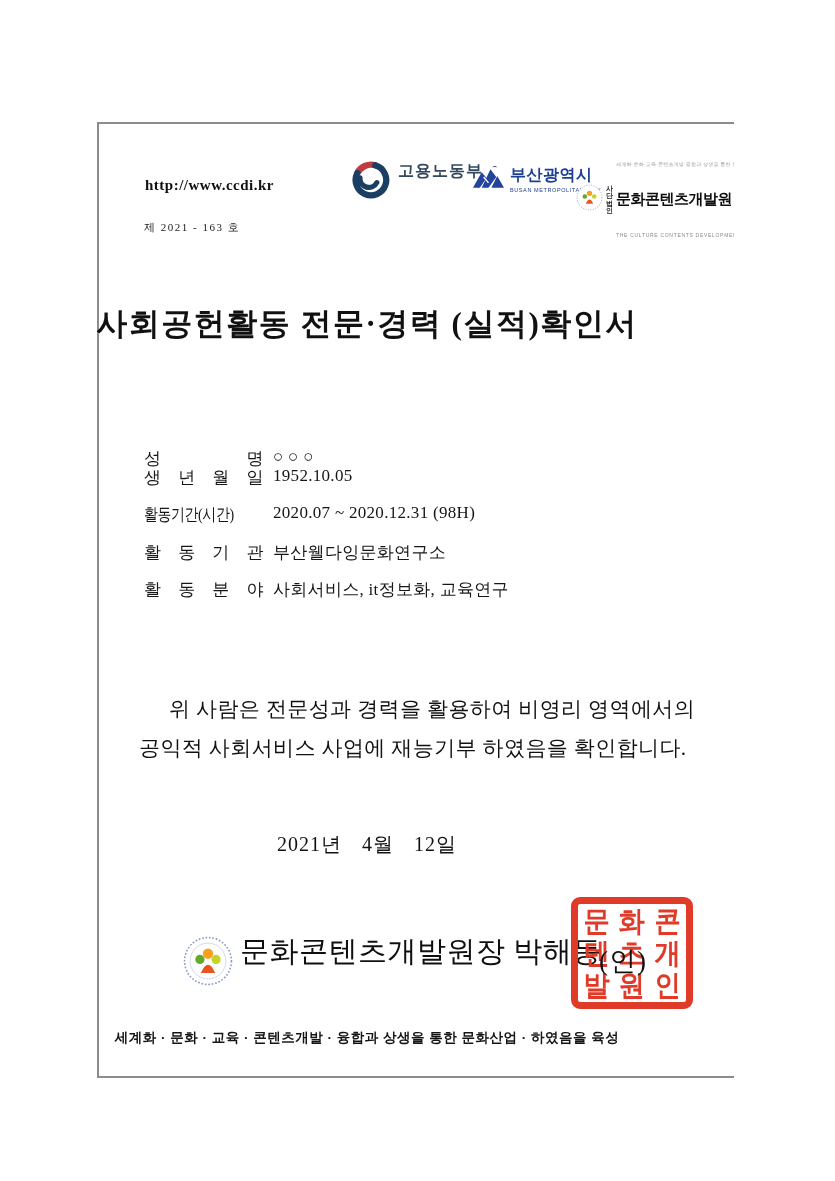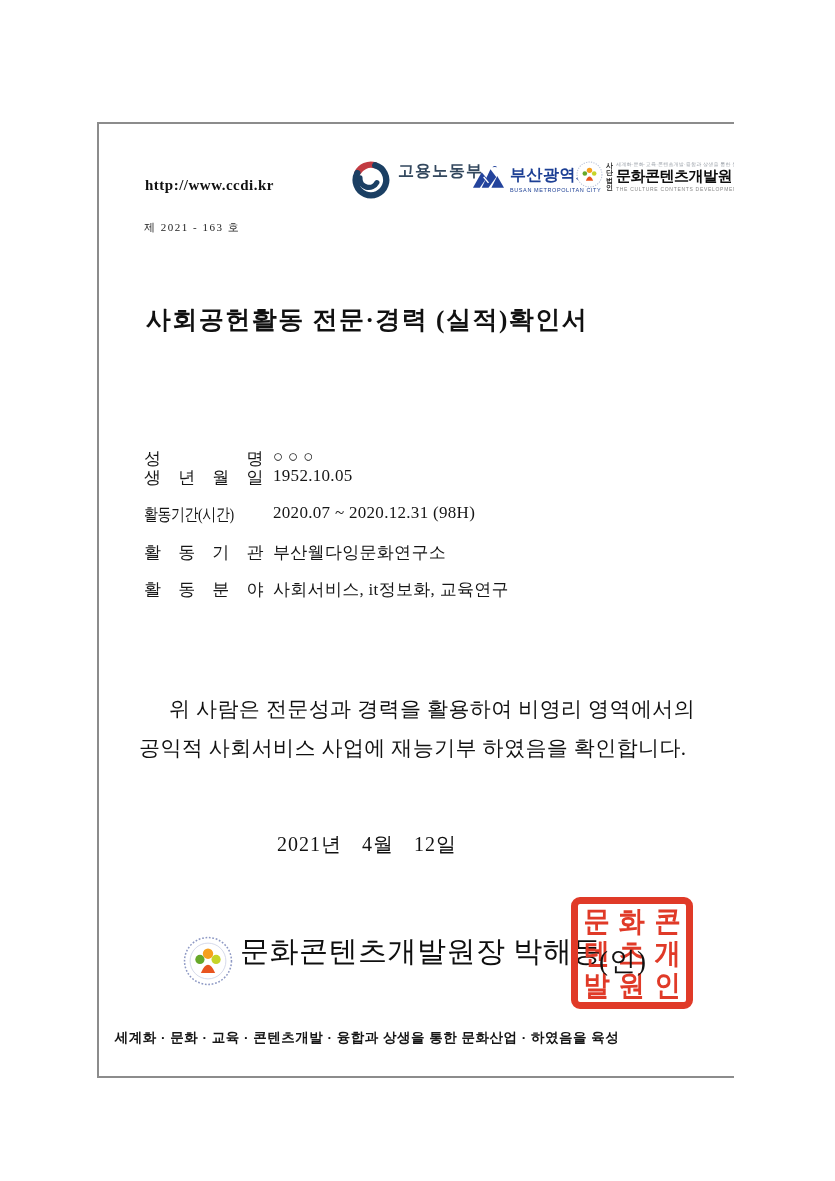--- a/index.html
+++ b/index.html
@@ -22,28 +22,28 @@
   }
   
   .logo-moel { position:absolute; left:352px; top:161px; display:flex; align-items:flex-start; gap:8px; }
   .logo-moel .lbl { font-family:"Liberation Sans",sans-serif; font-size:16px; font-weight:600; color:#33485e; letter-spacing:1px; }
   .logo-busan { position:absolute; left:472px; top:163px; display:flex; align-items:flex-start; gap:5px; }
   .logo-busan .txt { display:flex; flex-direction:column; margin-top:2px; }
   .logo-busan .lbl { font-family:"Liberation Sans",sans-serif; font-size:16px; font-weight:700; color:#1c3f94; letter-spacing:0.5px; }
   .logo-busan .sub { font-family:"Liberation Sans",sans-serif; font-size:5.5px; color:#1c3f94; letter-spacing:0.6px; margin-top:1px; }
   .logo-ccdi { position:absolute; left:576px; top:161px; display:flex; align-items:center; gap:3px; }
   .logo-ccdi .assoc { display:flex; flex-direction:column; font-family:"Liberation Sans",sans-serif; font-size:7px; line-height:7.5px; font-weight:bold; color:#222; }
-  .logo-ccdi .txt { display:flex; flex-direction:column; }
+  .logo-ccdi .txt { display:flex; flex-direction:column;gap:23px; }
   .logo-ccdi .tagline { font-family:"Liberation Sans",sans-serif; font-size:5px; color:#9aa0a8; letter-spacing:0.2px; white-space:nowrap; }
   .logo-ccdi .lbl { font-family:"Liberation Sans",sans-serif; font-size:15px; font-weight:800; color:#0d0d0d; letter-spacing:-0.5px; white-space:nowrap; }
   .logo-ccdi .sub { font-family:"Liberation Sans",sans-serif; font-size:5px; color:#8a8a8a; letter-spacing:0.7px; white-space:nowrap; }
   
   .title {
     position:absolute; left:0; right:0; top:303px; text-align:center;
-    font-size:25px; font-weight:600; letter-spacing:1.5px; color:#111;
+    font-size:31px; font-weight:600; letter-spacing:1.5px; color:#111;
   }
   
   .field-row { position:absolute; left:144px; height:24px; font-size:17px; color:#161616; }
   .field-label {
     display:inline-block; width:120px; text-align:justify; text-align-last:justify;
     letter-spacing:0.5px; vertical-align:top;
   }
   .field-label.cond {
     width:146px; text-align-last:auto; white-space:nowrap; letter-spacing:-0.5px;
     transform:scaleX(0.82); transform-origin:left center;

